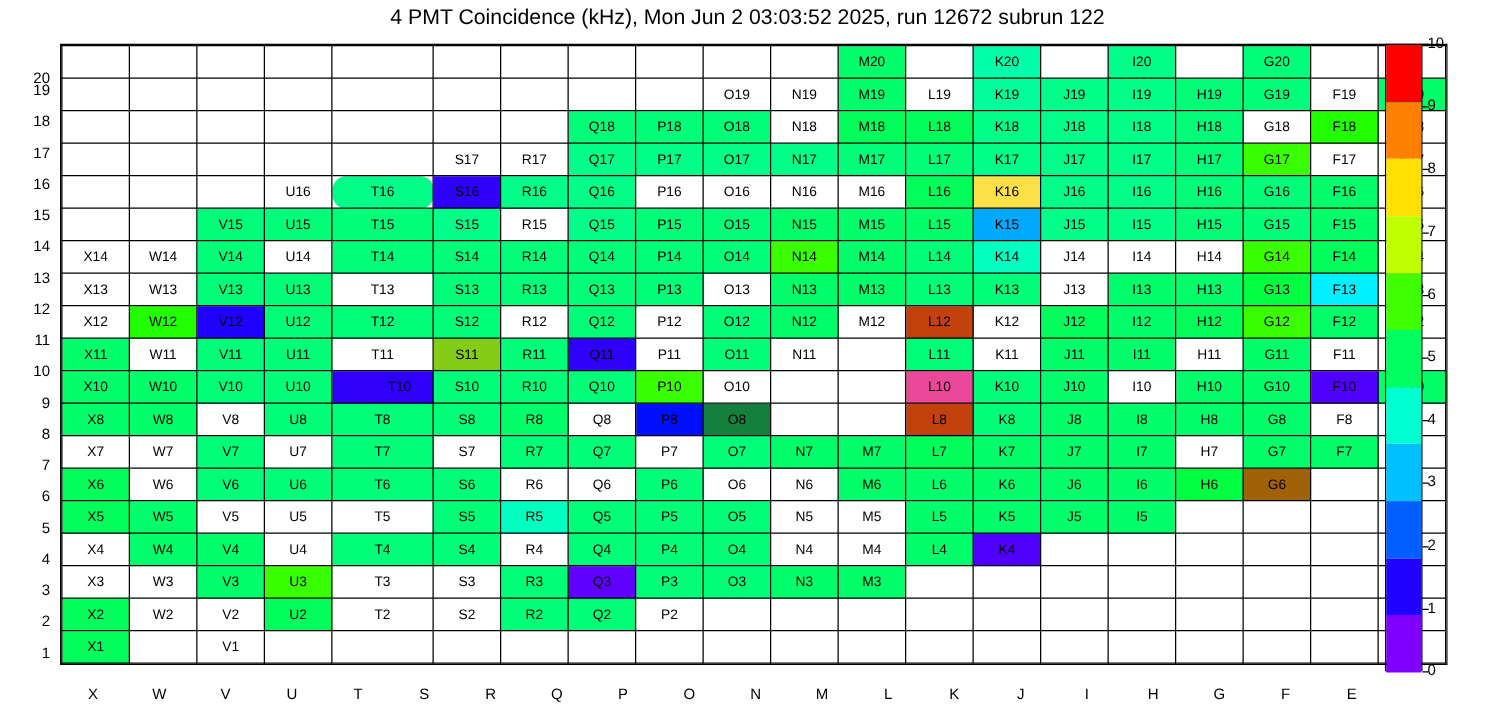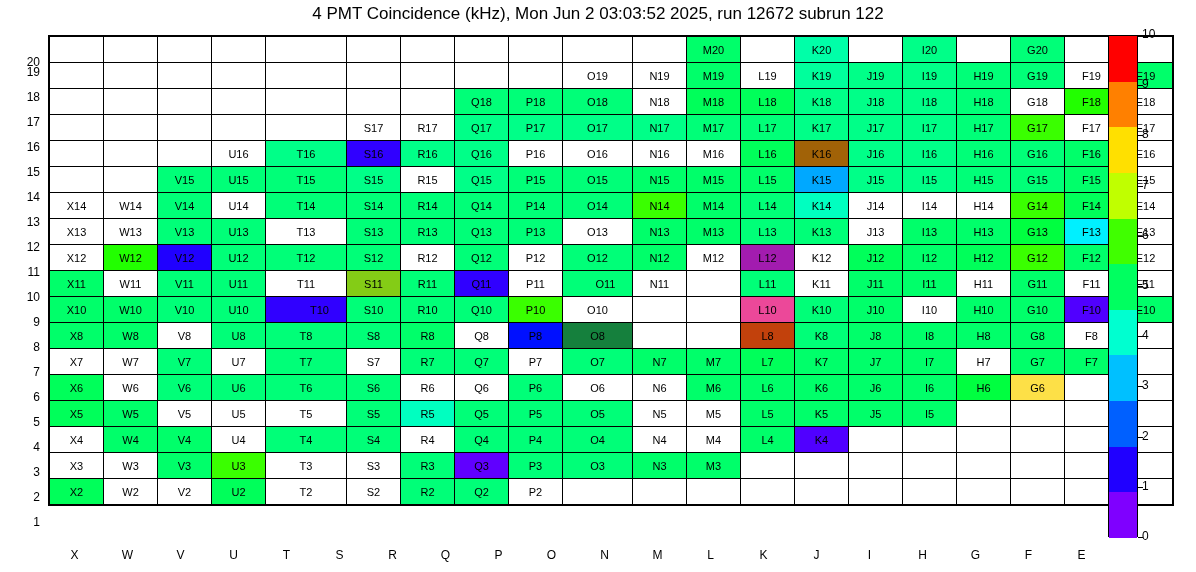--- a/index.html
+++ b/index.html
@@ -142,30 +142,30 @@
             <td style="background: rgb(0, 255, 120); width: 53px; height: 25px;">H17</td>
             <td style="background: rgb(58, 255, 0); width: 53px; height: 25px;">G17</td>
             <td style="background: rgb(255, 255, 255); width: 53px; height: 25px;">F17</td>
             <td style="background: rgb(255, 255, 255); width: 53px; height: 25px;">E17</td>
           </tr>
           <tr>
             <td style="background: rgb(255, 255, 255); width: 53px; height: 25px;"></td>
             <td style="background: rgb(255, 255, 255); width: 53px; height: 25px;"></td>
             <td style="background: rgb(255, 255, 255); width: 53px; height: 25px;"></td>
             <td style="background: rgb(255, 255, 255); width: 53px; height: 25px;">U16</td>
-            <td style="background: rgb(0, 255, 136); width: 53px; height: 25px;">T16</td>
+            <td style="background: rgb(0, 255, 136); width: 53px; height: 25px; border-radius: 11px;">T16</td>
             <td style="background: rgb(48, 0, 255); width: 53px; height: 25px;">S16</td>
             <td style="background: rgb(0, 255, 136); width: 53px; height: 25px;">R16</td>
             <td style="background: rgb(0, 255, 136); width: 53px; height: 25px;">Q16</td>
             <td style="background: rgb(255, 255, 255); width: 53px; height: 25px;">P16</td>
             <td style="background: rgb(255, 255, 255); width: 53px; height: 25px;">O16</td>
             <td style="background: rgb(255, 255, 255); width: 53px; height: 25px;">N16</td>
             <td style="background: rgb(255, 255, 255); width: 53px; height: 25px;">M16</td>
             <td style="background: rgb(0, 255, 90); width: 53px; height: 25px;">L16</td>
-            <td style="background: #a16207; width: 53px; height: 25px;">K16</td>
+            <td style="background: #fde047; width: 53px; height: 25px;">K16</td>
             <td style="background: rgb(0, 255, 136); width: 53px; height: 25px;">J16</td>
             <td style="background: rgb(0, 255, 136); width: 53px; height: 25px;">I16</td>
             <td style="background: rgb(0, 255, 120); width: 53px; height: 25px;">H16</td>
             <td style="background: rgb(0, 255, 120); width: 53px; height: 25px;">G16</td>
             <td style="background: rgb(0, 255, 106); width: 53px; height: 25px;">F16</td>
             <td style="background: rgb(255, 255, 255); width: 53px; height: 25px;">E16</td>
           </tr>
           <tr>
             <td style="background: rgb(255, 255, 255); width: 53px; height: 25px;"></td>
             <td style="background: rgb(255, 255, 255); width: 53px; height: 25px;"></td>
@@ -238,40 +238,40 @@
             <td style="background: rgb(32, 0, 255); width: 53px; height: 25px;">V12</td>
             <td style="background: rgb(0, 255, 120); width: 53px; height: 25px;">U12</td>
             <td style="background: rgb(0, 255, 120); width: 53px; height: 25px;">T12</td>
             <td style="background: rgb(0, 255, 120); width: 53px; height: 25px;">S12</td>
             <td style="background: rgb(255, 255, 255); width: 53px; height: 25px;">R12</td>
             <td style="background: rgb(0, 255, 120); width: 53px; height: 25px;">Q12</td>
             <td style="background: rgb(255, 255, 255); width: 53px; height: 25px;">P12</td>
             <td style="background: rgb(0, 255, 120); width: 53px; height: 25px;">O12</td>
             <td style="background: rgb(0, 255, 106); width: 53px; height: 25px;">N12</td>
             <td style="background: rgb(255, 255, 255); width: 53px; height: 25px;">M12</td>
-            <td style="background: #a21caf; width: 53px; height: 25px;">L12</td>
+            <td style="background: #c2410c; width: 53px; height: 25px;">L12</td>
             <td style="background: rgb(255, 255, 255); width: 53px; height: 25px;">K12</td>
             <td style="background: rgb(0, 255, 90); width: 53px; height: 25px;">J12</td>
             <td style="background: rgb(0, 255, 106); width: 53px; height: 25px;">I12</td>
             <td style="background: rgb(0, 255, 90); width: 53px; height: 25px;">H12</td>
             <td style="background: rgb(58, 255, 0); width: 53px; height: 25px;">G12</td>
             <td style="background: rgb(0, 255, 106); width: 53px; height: 25px;">F12</td>
             <td style="background: rgb(255, 255, 255); width: 53px; height: 25px;">E12</td>
           </tr>
           <tr>
             <td style="background: rgb(0, 255, 106); width: 53px; height: 25px;">X11</td>
             <td style="background: rgb(255, 255, 255); width: 53px; height: 25px;">W11</td>
             <td style="background: rgb(0, 255, 120); width: 53px; height: 25px;">V11</td>
             <td style="background: rgb(0, 255, 120); width: 53px; height: 25px;">U11</td>
             <td style="background: rgb(255, 255, 255); width: 53px; height: 25px;">T11</td>
             <td style="background: #84cc16; width: 53px; height: 25px;">S11</td>
             <td style="background: rgb(0, 255, 120); width: 53px; height: 25px;">R11</td>
             <td style="background: rgb(48, 0, 255); width: 53px; height: 25px;">Q11</td>
             <td style="background: rgb(255, 255, 255); width: 53px; height: 25px;">P11</td>
-            <td style="background: rgb(0, 255, 120); width: 53px; height: 25px; padding-left: 16px;">O11</td>
+            <td style="background: rgb(0, 255, 120); width: 53px; height: 25px;">O11</td>
             <td style="background: rgb(255, 255, 255); width: 53px; height: 25px;">N11</td>
             <td style="background: rgb(255, 255, 255); width: 53px; height: 25px;"></td>
             <td style="background: rgb(0, 255, 120); width: 53px; height: 25px;">L11</td>
             <td style="background: rgb(255, 255, 255); width: 53px; height: 25px;">K11</td>
             <td style="background: rgb(0, 255, 106); width: 53px; height: 25px;">J11</td>
             <td style="background: rgb(0, 255, 106); width: 53px; height: 25px;">I11</td>
             <td style="background: rgb(255, 255, 255); width: 53px; height: 25px;">H11</td>
             <td style="background: rgb(0, 255, 106); width: 53px; height: 25px;">G11</td>
             <td style="background: rgb(255, 255, 255); width: 53px; height: 25px;">F11</td>
             <td style="background: rgb(255, 255, 255); width: 53px; height: 25px;">E11</td>
@@ -353,21 +353,21 @@
             <td style="background: rgb(255, 255, 255); width: 53px; height: 25px;">Q6</td>
             <td style="background: rgb(0, 255, 120); width: 53px; height: 25px;">P6</td>
             <td style="background: rgb(255, 255, 255); width: 53px; height: 25px;">O6</td>
             <td style="background: rgb(255, 255, 255); width: 53px; height: 25px;">N6</td>
             <td style="background: rgb(0, 255, 106); width: 53px; height: 25px;">M6</td>
             <td style="background: rgb(0, 255, 106); width: 53px; height: 25px;">L6</td>
             <td style="background: rgb(0, 255, 106); width: 53px; height: 25px;">K6</td>
             <td style="background: rgb(0, 255, 106); width: 53px; height: 25px;">J6</td>
             <td style="background: rgb(0, 255, 106); width: 53px; height: 25px;">I6</td>
             <td style="background: rgb(0, 255, 64); width: 53px; height: 25px;">H6</td>
-            <td style="background: #fde047; width: 53px; height: 25px; margin-left: 39px;">G6</td>
+            <td style="background: #a16207; width: 53px; height: 25px; margin-left: 39px;">G6</td>
             <td style="background: rgb(255, 255, 255); width: 53px; height: 25px;"></td>
             <td style="background: rgb(255, 255, 255); width: 53px; height: 25px;"></td>
           </tr>
           <tr>
             <td style="background: rgb(0, 255, 90); width: 53px; height: 25px;">X5</td>
             <td style="background: rgb(0, 255, 106); width: 53px; height: 25px;">W5</td>
             <td style="background: rgb(255, 255, 255); width: 53px; height: 25px;">V5</td>
             <td style="background: rgb(255, 255, 255); width: 53px; height: 25px;">U5</td>
             <td style="background: rgb(255, 255, 255); width: 53px; height: 25px;">T5</td>
             <td style="background: rgb(0, 255, 120); width: 53px; height: 25px;">S5</td>
@@ -433,20 +433,42 @@
           <tr>
             <td style="background: rgb(0, 255, 90); width: 53px; height: 25px;">X2</td>
             <td style="background: rgb(255, 255, 255); width: 53px; height: 25px;">W2</td>
             <td style="background: rgb(255, 255, 255); width: 53px; height: 25px;">V2</td>
             <td style="background: rgb(0, 255, 90); width: 53px; height: 25px;">U2</td>
             <td style="background: rgb(255, 255, 255); width: 53px; height: 25px;">T2</td>
             <td style="background: rgb(255, 255, 255); width: 53px; height: 25px;">S2</td>
             <td style="background: rgb(0, 255, 120); width: 53px; height: 25px;">R2</td>
             <td style="background: rgb(0, 255, 120); width: 53px; height: 25px;">Q2</td>
             <td style="background: rgb(255, 255, 255); width: 53px; height: 25px;">P2</td>
+            <td style="background: rgb(255, 255, 255); width: 53px; height: 25px;"></td>
+            <td style="background: rgb(255, 255, 255); width: 53px; height: 25px;"></td>
+            <td style="background: rgb(255, 255, 255); width: 53px; height: 25px;"></td>
+            <td style="background: rgb(255, 255, 255); width: 53px; height: 25px;"></td>
+            <td style="background: rgb(255, 255, 255); width: 53px; height: 25px;"></td>
+            <td style="background: rgb(255, 255, 255); width: 53px; height: 25px;"></td>
+            <td style="background: rgb(255, 255, 255); width: 53px; height: 25px;"></td>
+            <td style="background: rgb(255, 255, 255); width: 53px; height: 25px;"></td>
+            <td style="background: rgb(255, 255, 255); width: 53px; height: 25px;"></td>
+            <td style="background: rgb(255, 255, 255); width: 53px; height: 25px;"></td>
+            <td style="background: rgb(255, 255, 255); width: 53px; height: 25px;"></td>
+          </tr>
+          <tr>
+            <td style="background: rgb(0, 255, 90); width: 53px; height: 25px;">X1</td>
+            <td style="background: rgb(255, 255, 255); width: 53px; height: 25px;"></td>
+            <td style="background: rgb(255, 255, 255); width: 53px; height: 25px;">V1</td>
+            <td style="background: rgb(255, 255, 255); width: 53px; height: 25px;"></td>
+            <td style="background: rgb(255, 255, 255); width: 53px; height: 25px;"></td>
+            <td style="background: rgb(255, 255, 255); width: 53px; height: 25px;"></td>
+            <td style="background: rgb(255, 255, 255); width: 53px; height: 25px;"></td>
+            <td style="background: rgb(255, 255, 255); width: 53px; height: 25px;"></td>
+            <td style="background: rgb(255, 255, 255); width: 53px; height: 25px;"></td>
             <td style="background: rgb(255, 255, 255); width: 53px; height: 25px;"></td>
             <td style="background: rgb(255, 255, 255); width: 53px; height: 25px;"></td>
             <td style="background: rgb(255, 255, 255); width: 53px; height: 25px;"></td>
             <td style="background: rgb(255, 255, 255); width: 53px; height: 25px;"></td>
             <td style="background: rgb(255, 255, 255); width: 53px; height: 25px;"></td>
             <td style="background: rgb(255, 255, 255); width: 53px; height: 25px;"></td>
             <td style="background: rgb(255, 255, 255); width: 53px; height: 25px;"></td>
             <td style="background: rgb(255, 255, 255); width: 53px; height: 25px;"></td>
             <td style="background: rgb(255, 255, 255); width: 53px; height: 25px;"></td>
             <td style="background: rgb(255, 255, 255); width: 53px; height: 25px;"></td>

